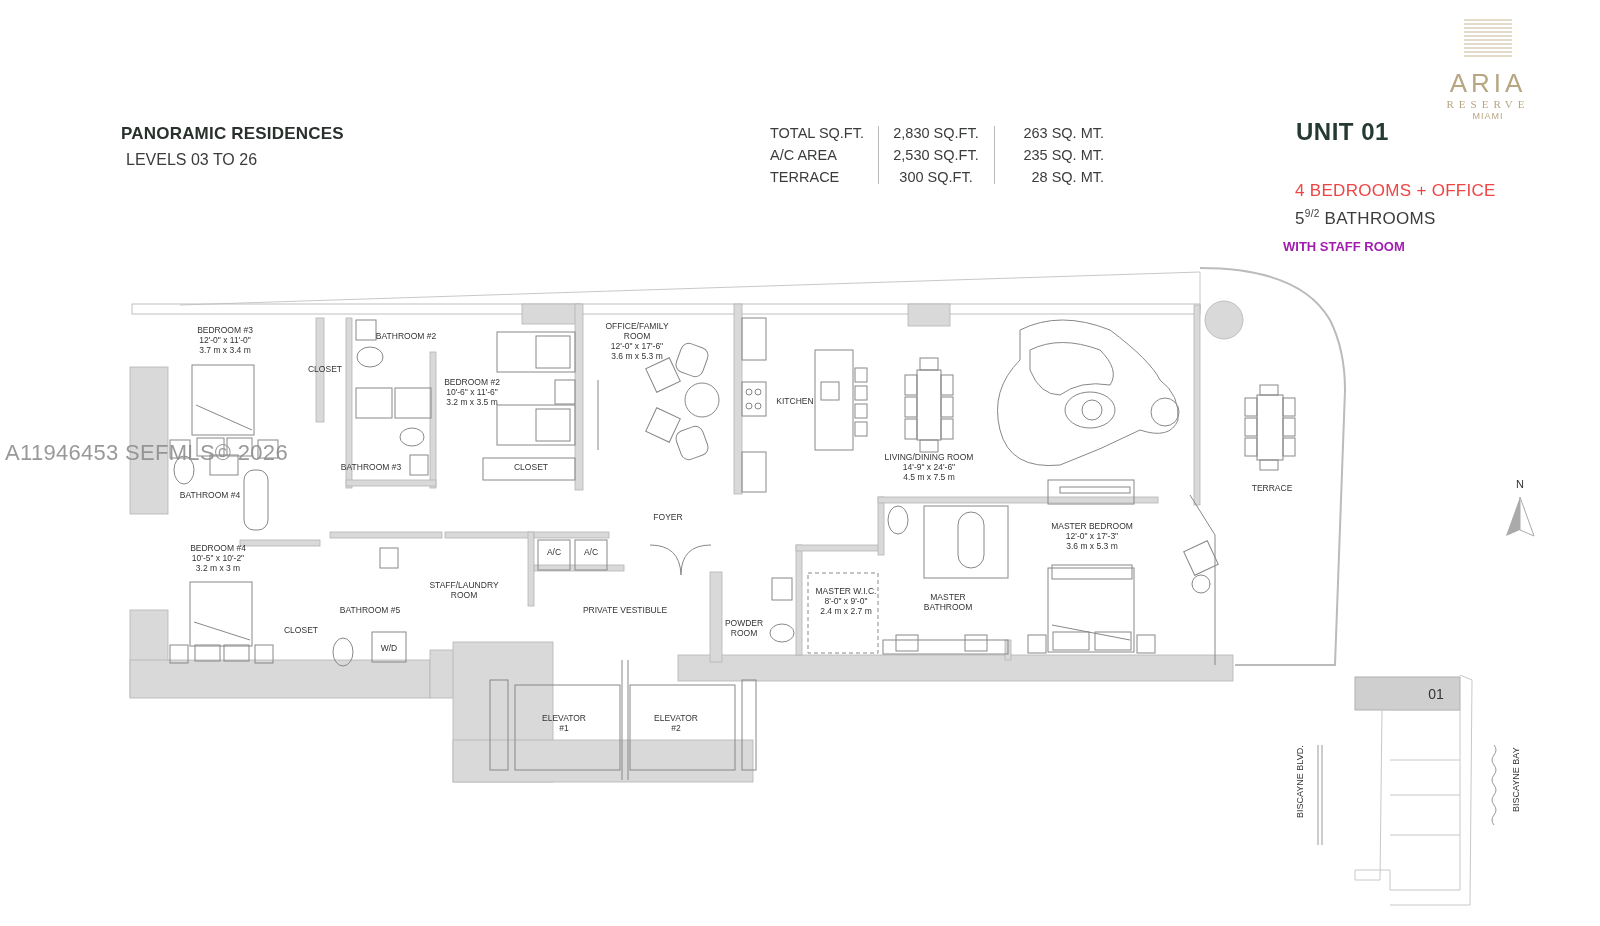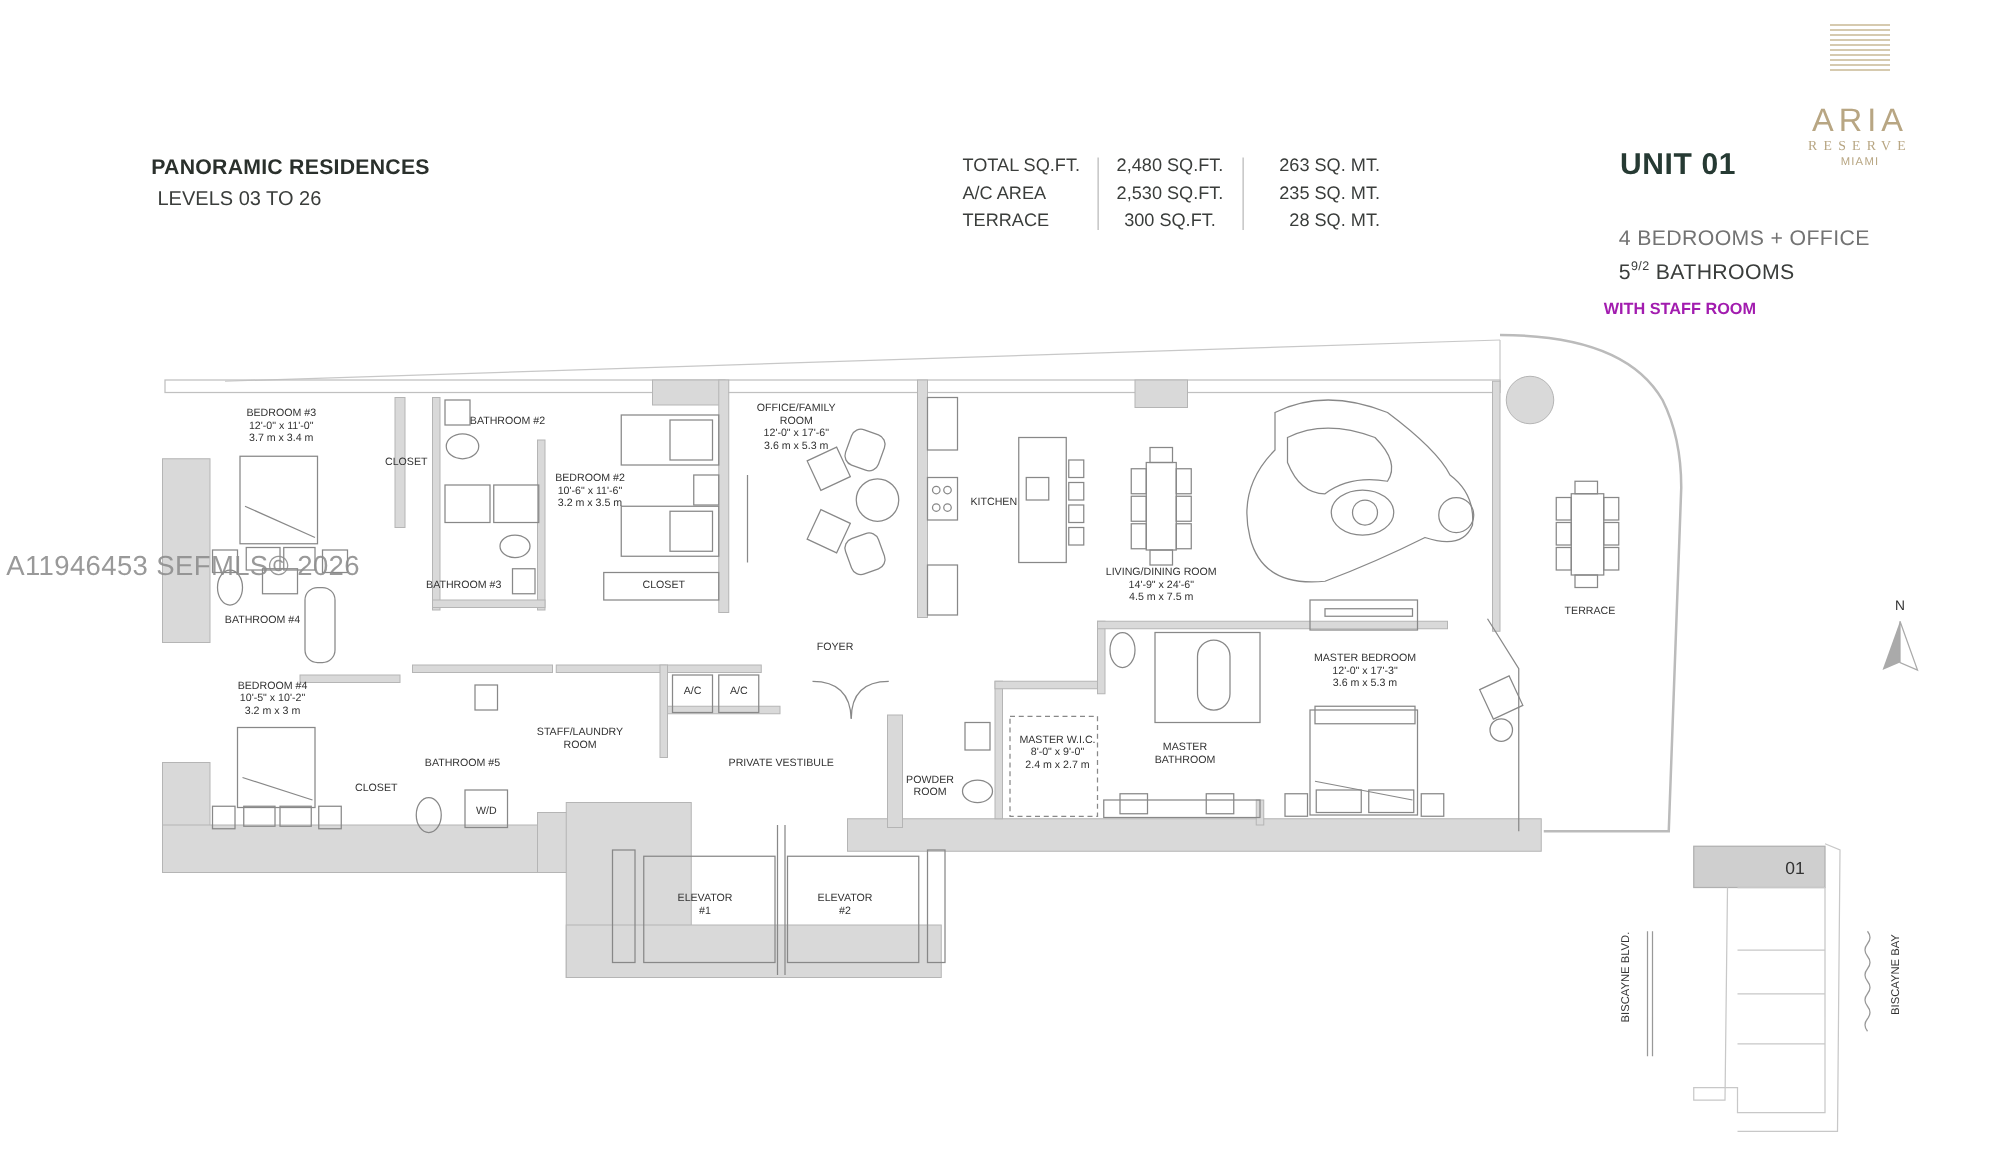--- a/index.html
+++ b/index.html
@@ -7,26 +7,26 @@
   .abs { position:absolute; }
   .series-title { left:121px; top:124px; font-size:17px; font-weight:bold; color:#2a302c; letter-spacing:0.2px; }
   .series-levels { left:126px; top:151px; font-size:16px; color:#3a3d3b;text-align:center; }
   .area-table { left:770px; top:122px; font-size:14.5px; color:#3a3d3b; }
   .area-row { display:flex; height:22px; align-items:center; }
   .area-label { width:108px; }
   .area-sqft { width:116px; text-align:center; }
   .area-sqm { width:110px; text-align:right; }
   .vsep { position:absolute; width:1px; background:#b9b9b9; top:4px; height:58px; }
   .unit-title { left:1296px; top:118px; font-size:24px; font-weight:bold; color:#263a33; letter-spacing:0.5px; }
-  .unit-beds { left:1295px; top:181px; font-size:17px; color:#737373; letter-spacing:0.3px; }
+  .unit-beds { left:1295px; top:181px; font-size:17px; color:#ef4444; letter-spacing:0.3px; }
   .unit-baths { left:1295px; top:208px; font-size:17px; color:#3a3d3b; letter-spacing:0.3px; }
   .unit-baths sup { font-size:10px; }
   .unit-staff { left:1283px; top:239px; font-size:13px; color:#a21caf;font-weight:bold; }
   .logo { left:1440px; top:18px; width:96px; text-align:center; color:#b8a683; }
-  .logo-word { font-family:"Liberation Sans", sans-serif; font-size:26px; letter-spacing:4px; line-height:26px; margin-top:16px; font-weight:normal; }
+  .logo-word { font-family:"Liberation Sans", sans-serif; font-size:26px; letter-spacing:4px; line-height:26px; margin-top:4px; font-weight:normal; }
   .logo-reserve { font-family:"Liberation Serif", serif; font-size:11px; letter-spacing:5px; margin-top:2px; }
   .logo-miami { font-size:9px; letter-spacing:1px; margin-top:1px; }
   .watermark { left:5px; top:440px; font-size:22px; color:#8e8e8e; opacity:0.9; letter-spacing:0.3px; }
   svg text { font-family:"Liberation Sans", sans-serif; fill:#333; }
   .plan { left:0; top:0; }
 </style>
 </head>
 <body>
 
 <div class="abs logo">
@@ -50,21 +50,21 @@
 </div>
 
 <div class="abs series-title">PANORAMIC RESIDENCES</div>
 <div class="abs series-levels">LEVELS 03 TO 26</div>
 
 <div class="abs area-table">
   <div class="vsep" style="left:108px"></div>
   <div class="vsep" style="left:224px"></div>
   <div class="area-row">
     <span class="area-label">TOTAL SQ.FT.</span>
-    <span class="area-sqft">2,480 SQ.FT.</span>
+    <span class="area-sqft">2,830 SQ.FT.</span>
     <span class="area-sqm">263 SQ. MT.</span>
   </div>
   <div class="area-row">
     <span class="area-label">A/C AREA</span>
     <span class="area-sqft">2,530 SQ.FT.</span>
     <span class="area-sqm">235 SQ. MT.</span>
   </div>
   <div class="area-row">
     <span class="area-label">TERRACE</span>
     <span class="area-sqft">300 SQ.FT.</span>

